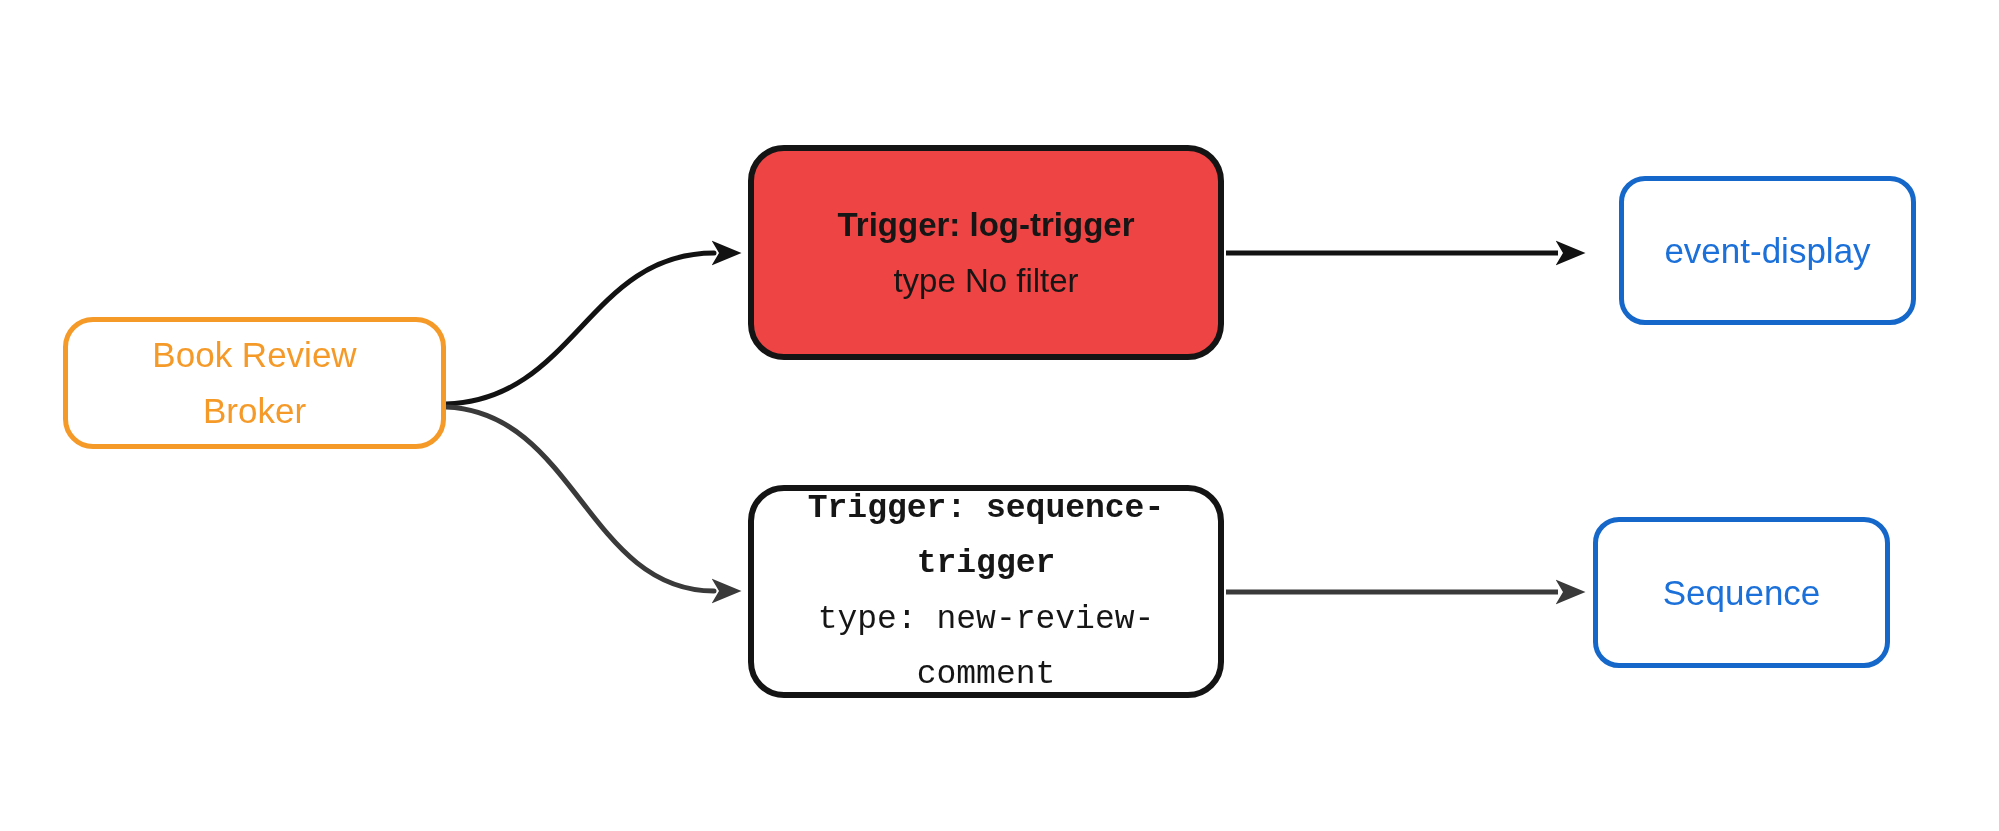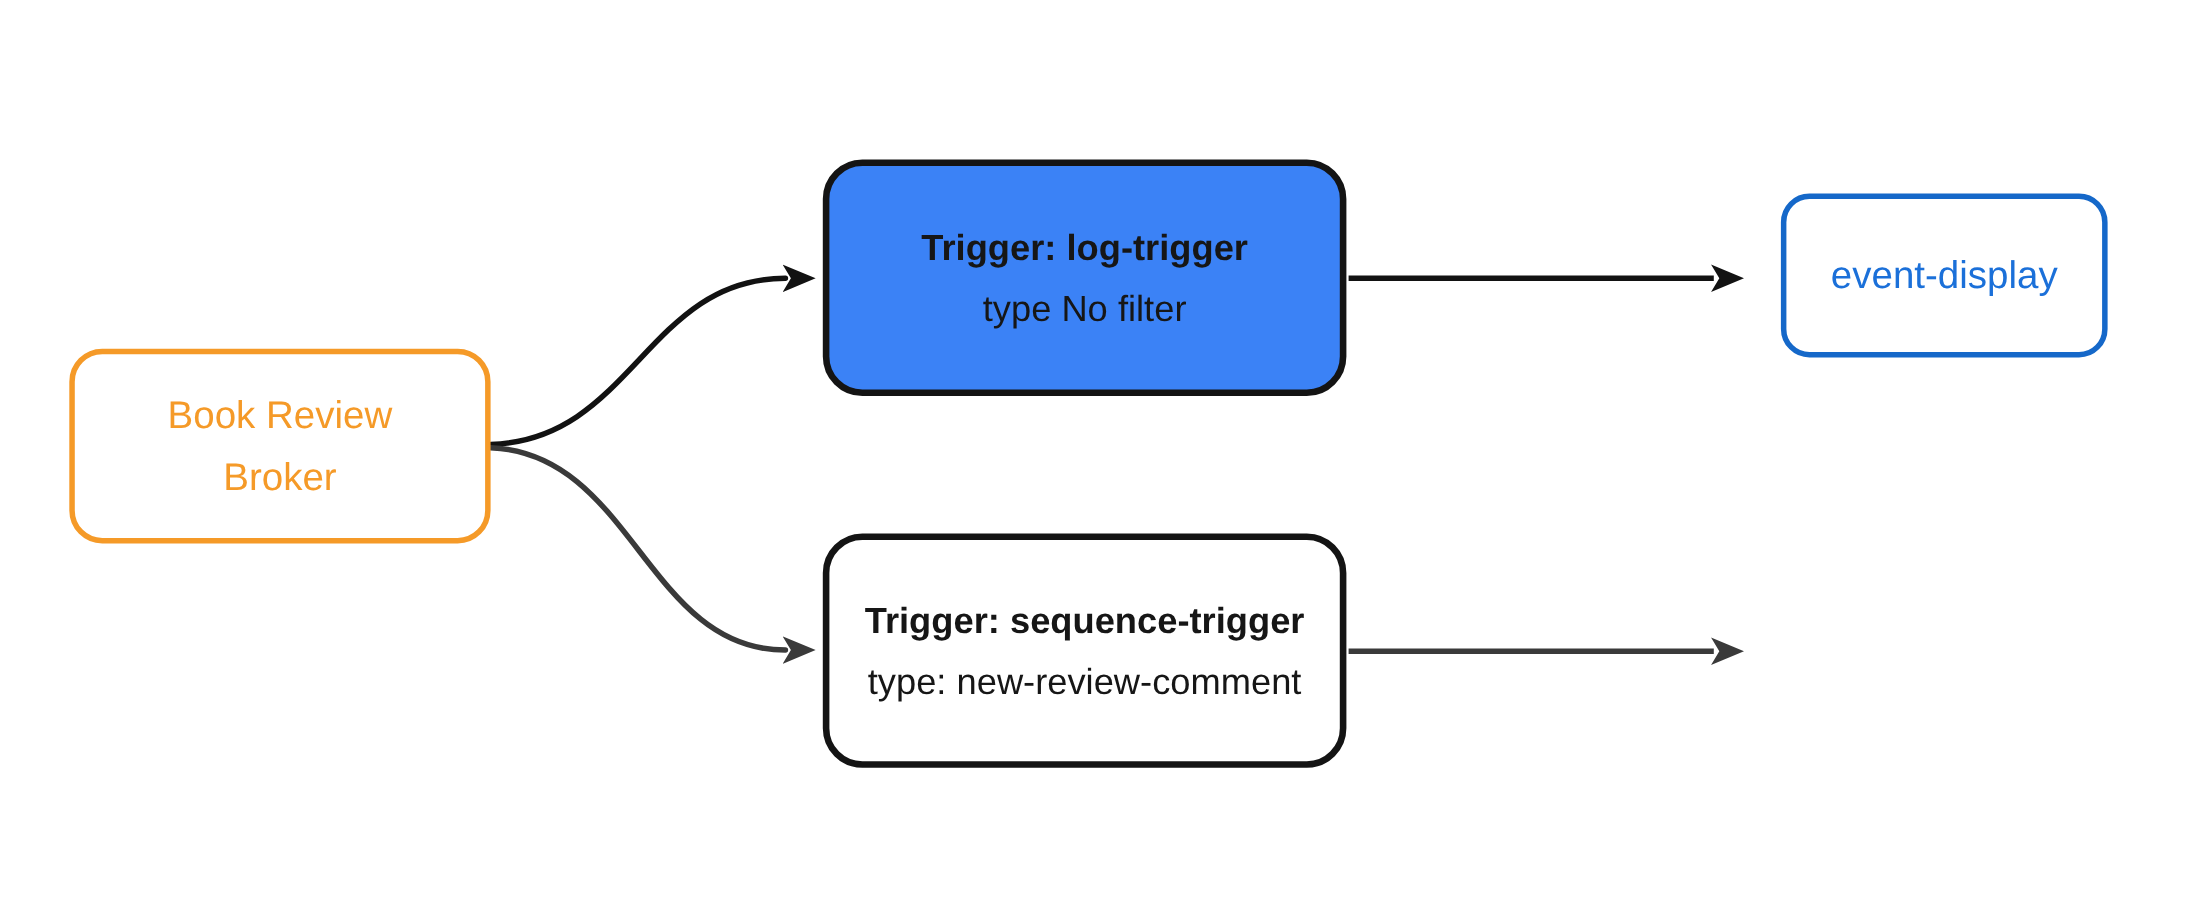--- a/index.html
+++ b/index.html
@@ -27,21 +27,21 @@
     background: #ffffff;
     display: flex;
     flex-direction: column;
     align-items: center;
     justify-content: center;
     text-align: center;
     box-sizing: border-box;
   }
   .node-broker {
     left: 63px; top: 317px;
-    width: 383px; height: 177px;
+    width: 383px; height: 132px;
     border-style: solid;
     border-width: 5px;
     border-radius: 30px;
     font-size: 35px;
     line-height: 1.6;
     text-align: right;
   }
   .node-trigger {
     left: 748px;
     width: 476px; height: 215px;
@@ -88,28 +88,31 @@
     <path d="M 1226 253 L 1558 253" fill="none" stroke-width="5" stroke-linecap="butt" marker-end="url(#arrow-dark)" stroke="#121212"></path>
 
     <path d="M 1226 592 L 1558 592" fill="none" stroke-width="5" stroke-linecap="butt" marker-end="url(#arrow-gray)" stroke="#3A3A3A"></path>
   </svg>
 
   <div class="node node-broker" style="border-color: rgb(245, 154, 40); color: rgb(245, 154, 40); background: rgb(255, 255, 255);">
     <div>Book Review</div>
     <div>Broker</div>
   </div>
 
-  <div class="node node-trigger node-trigger-1" style="border-color: rgb(20, 20, 20); color: rgb(22, 22, 22); background: #3b82f6;">
+  <div class="node node-trigger node-trigger-1" style="border-color: rgb(20, 20, 20); color: rgb(22, 22, 22); background: #ef4444;">
     <div class="title">Trigger: log-trigger</div>
     <div class="subtitle">type No filter</div>
   </div>
 
-  <div class="node node-trigger node-trigger-2" style="border-color: rgb(20, 20, 20); color: rgb(22, 22, 22); background: rgb(255, 255, 255);">
+  <div class="node node-trigger node-trigger-2" style="border-color: rgb(20, 20, 20); color: rgb(22, 22, 22); background: rgb(255, 255, 255); font-family: Liberation Mono, monospace;">
     <div class="title">Trigger: sequence-trigger</div>
     <div class="subtitle">type: new-review-comment</div>
   </div>
 
   <div class="node node-sink node-sink-1" style="border-color: rgb(21, 104, 201); color: rgb(27, 112, 217); background: rgb(255, 255, 255); margin-left: 26px;">
     <div>event-display</div>
   </div>
 
+  <div class="node node-sink node-sink-2" style="border-color: rgb(21, 104, 201); color: rgb(27, 112, 217); background: rgb(255, 255, 255);">
+    <div>Sequence</div>
+  </div>
 
 </div>
 
 </body></html>

